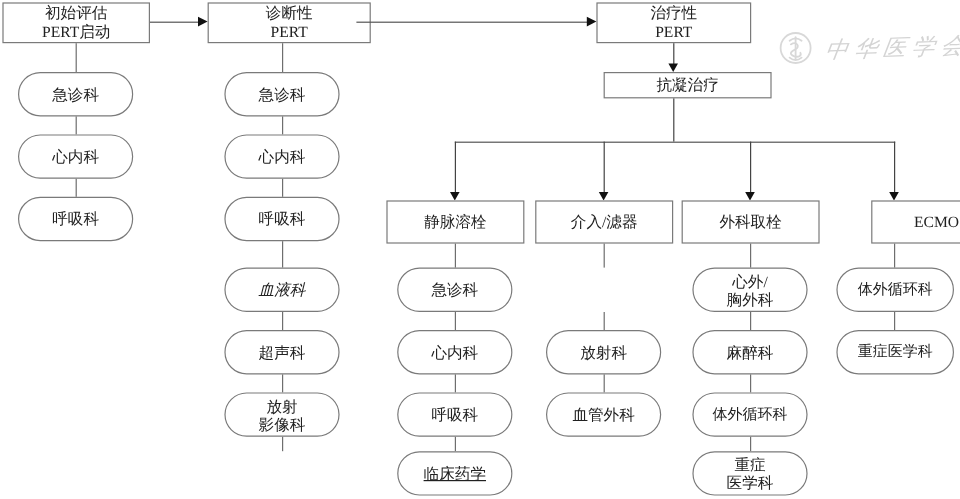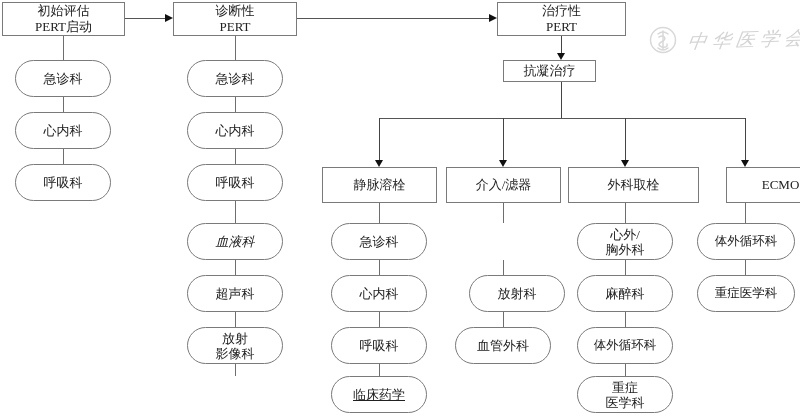--- a/index.html
+++ b/index.html
@@ -28,25 +28,25 @@
     transform:skewX(-10deg) rotate(-2deg);margin-left:10px;white-space:nowrap;
   }
 </style>
 </head>
 <body>
 
 <div id="stage">
 
   <div class="rect" style="left:2px;top:2px;width:123px;height:34px;">初始评估
 PERT启动</div>
-  <div class="rect" style="left:173px;top:2px;width:124px;height:34px;text-align:center;">诊断性
+  <div class="rect" style="left:173px;top:2px;width:136px;height:34px;text-align:center;">诊断性
 PERT</div>
   <div class="rect" style="left:497px;top:2px;width:129px;height:34px;">治疗性
 PERT</div>
-  <div class="rect" style="left:503px;top:60px;width:93px;height:22px;line-height:20px;">抗凝治疗</div>
+  <div class="rect" style="left:503px;top:60px;width:140px;height:22px;line-height:20px;">抗凝治疗</div>
 
   <div class="hl" style="left:125px;top:18px;width:41px;"></div>
   <div class="arr-r" style="left:165px;top:14px;"></div>
 
   <div class="hl" style="left:297px;top:18px;width:193px;"></div>
   <div class="arr-r" style="left:489px;top:14px;"></div>
 
   <div class="vl dark" style="left:561px;top:36px;height:18px;"></div>
   <div class="arr-d" style="left:557px;top:53px;"></div>
 
@@ -57,21 +57,21 @@
   <div class="arr-d" style="left:375px;top:160px;"></div>
   <div class="vl dark" style="left:503px;top:118px;height:42px;"></div>
   <div class="arr-d" style="left:499px;top:160px;"></div>
   <div class="vl dark" style="left:625px;top:118px;height:42px;"></div>
   <div class="arr-d" style="left:621px;top:160px;"></div>
   <div class="vl dark" style="left:745px;top:118px;height:42px;"></div>
   <div class="arr-d" style="left:741px;top:160px;"></div>
 
   <div class="rect" style="left:322px;top:167px;width:115px;height:36px;">静脉溶栓</div>
   <div class="rect" style="left:446px;top:167px;width:115px;height:36px;">介入/滤器</div>
-  <div class="rect" style="left:568px;top:167px;width:131px;height:36px;">外科取栓</div>
+  <div class="rect" style="left:568px;top:167px;width:115px;height:36px;">外科取栓</div>
   <div class="rect" style="left:726px;top:167px;width:109px;height:36px;">ECMO</div>
 
   <div class="vl" style="left:63px;top:36px;height:24px;"></div>
   <div class="pill" style="left:15px;top:60px;width:96px;height:37px;">急诊科</div>
   <div class="vl" style="left:63px;top:97px;height:15px;"></div>
   <div class="pill" style="left:15px;top:112px;width:96px;height:37px;">心内科</div>
   <div class="vl" style="left:63px;top:149px;height:15px;"></div>
   <div class="pill" style="left:15px;top:164px;width:96px;height:37px;">呼吸科</div>
 
   <div class="vl" style="left:235px;top:36px;height:24px;"></div>
@@ -93,21 +93,21 @@
   <div class="pill" style="left:331px;top:223px;width:96px;height:37px;">急诊科</div>
   <div class="vl" style="left:379px;top:260px;height:15px;"></div>
   <div class="pill" style="left:331px;top:275px;width:96px;height:37px;">心内科</div>
   <div class="vl" style="left:379px;top:312px;height:15px;"></div>
   <div class="pill" style="left:331px;top:327px;width:96px;height:37px;">呼吸科</div>
   <div class="vl" style="left:379px;top:364px;height:12px;"></div>
   <div class="pill" style="left:331px;top:376px;width:96px;height:37px;text-decoration:underline;">临床药学</div>
 
   <div class="vl" style="left:503px;top:203px;height:20px;"></div>
   <div class="vl" style="left:503px;top:260px;height:15px;"></div>
-  <div class="pill" style="left:469px;top:275px;width:96px;height:37px;">放射科</div>
+  <div class="pill" style="left:455px;top:275px;width:96px;height:37px;">放射科</div>
   <div class="vl" style="left:503px;top:312px;height:15px;"></div>
   <div class="pill" style="left:455px;top:327px;width:96px;height:37px;">血管外科</div>
 
   <div class="vl" style="left:625px;top:203px;height:20px;"></div>
   <div class="pill" style="left:577px;top:223px;width:96px;height:37px;">心外/
 胸外科</div>
   <div class="vl" style="left:625px;top:260px;height:15px;"></div>
   <div class="pill" style="left:577px;top:275px;width:96px;height:37px;">麻醉科</div>
   <div class="vl" style="left:625px;top:312px;height:15px;"></div>
   <div class="pill" style="left:577px;top:327px;width:96px;height:37px;font-size:12.5px;">体外循环科</div>

